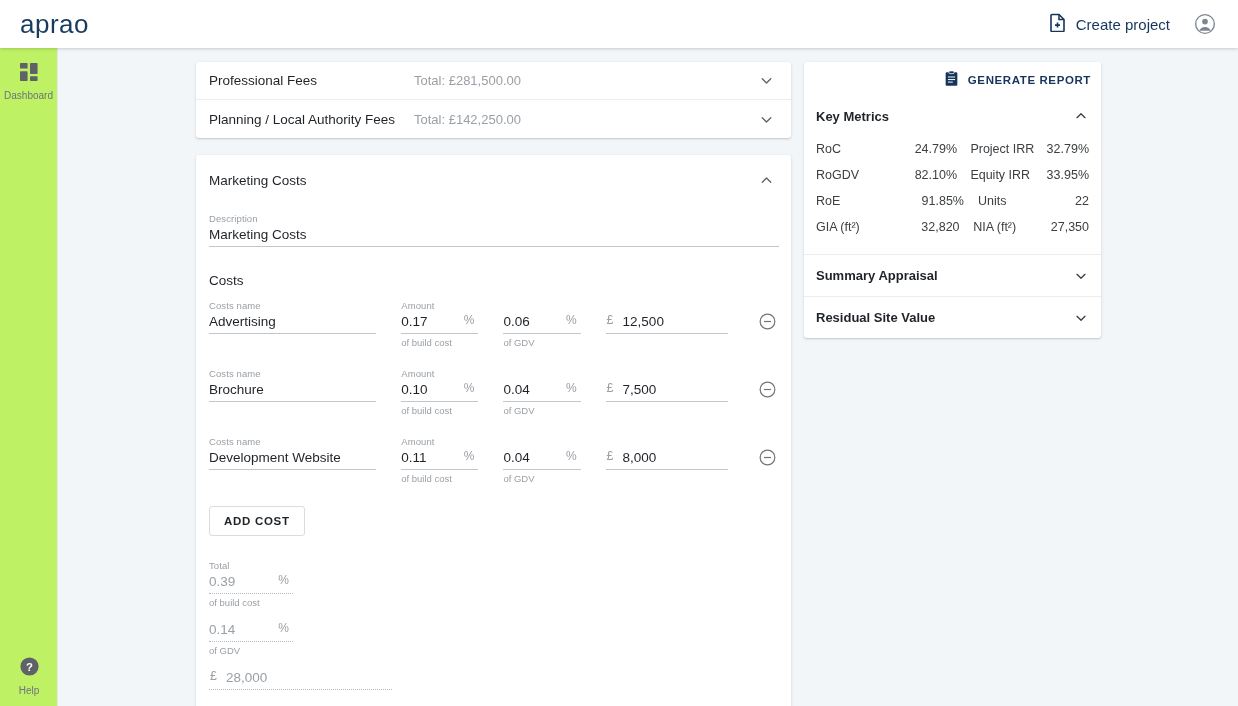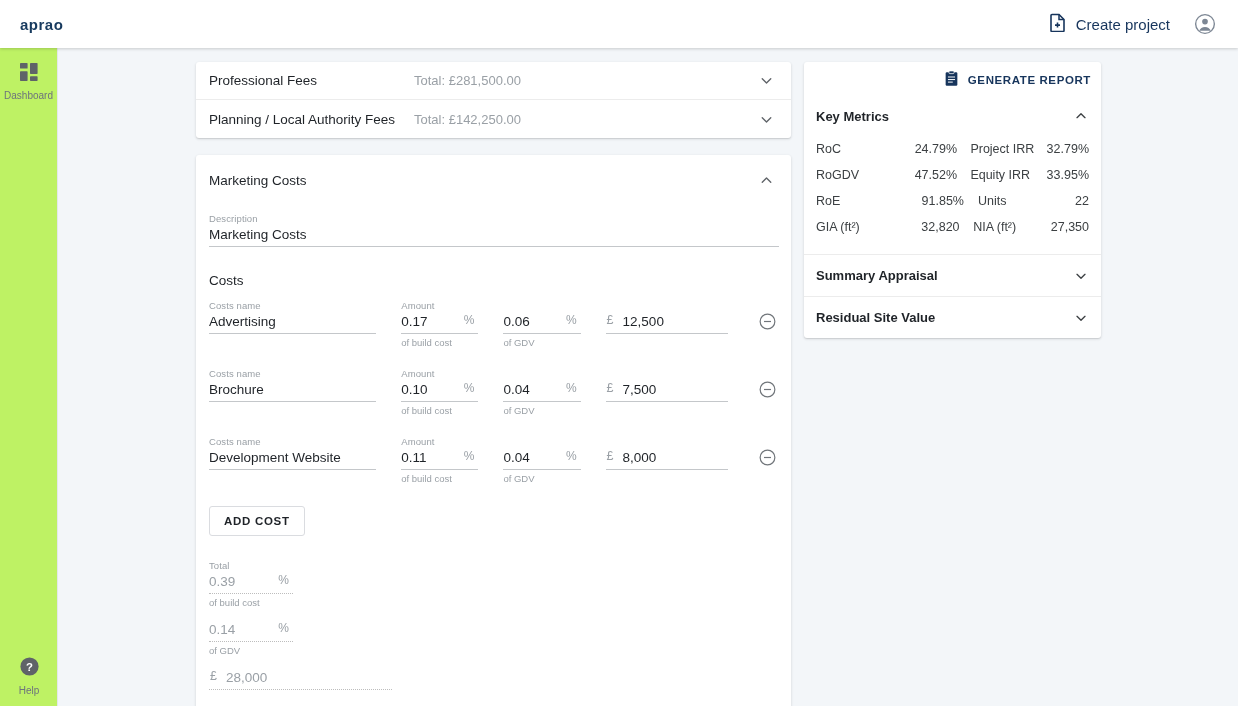--- a/index.html
+++ b/index.html
@@ -13,21 +13,21 @@
   
   .topbar {
     position: absolute; top: 0; left: 0; width: 1238px; height: 48px;
     background: #ffffff;
     box-shadow: 0 1px 3px rgba(0,0,0,.18);
     display: flex; align-items: center;
     z-index: 20;
   }
   .logo {
     margin-left: 20px;
-    font-size: 15px; font-weight: 700; letter-spacing: .5px;
+    font-size: 26px; font-weight: 400; letter-spacing: .5px;
     color: #173a5e;
   }
   .topbar-right {
     margin-left: auto; margin-right: 22px;
     display: flex; align-items: center; gap: 24px;
   }
   .create-project {
     display: flex; align-items: center; gap: 9px;
     color: #17355c; font-size: 15px; font-weight: 400;
     cursor: pointer;
@@ -447,21 +447,21 @@
     <div class="km-grid">
       <div class="km-line">
         <span class="km-k">RoC</span>
         <span class="km-v">24.79%</span>
         <span class="km-gap"></span>
         <span class="km-k2">Project IRR</span>
         <span class="km-v2">32.79%</span>
       </div>
       <div class="km-line">
         <span class="km-k">RoGDV</span>
-        <span class="km-v">47.52%</span>
+        <span class="km-v">82.10%</span>
         <span class="km-gap"></span>
         <span class="km-k2">Equity IRR</span>
         <span class="km-v2">33.95%</span>
       </div>
       <div class="km-line">
         <span class="km-k">RoE</span>
         <span class="km-v">91.85%</span>
         <span class="km-gap"></span>
         <span class="km-k2">Units</span>
         <span class="km-v2">22</span>

